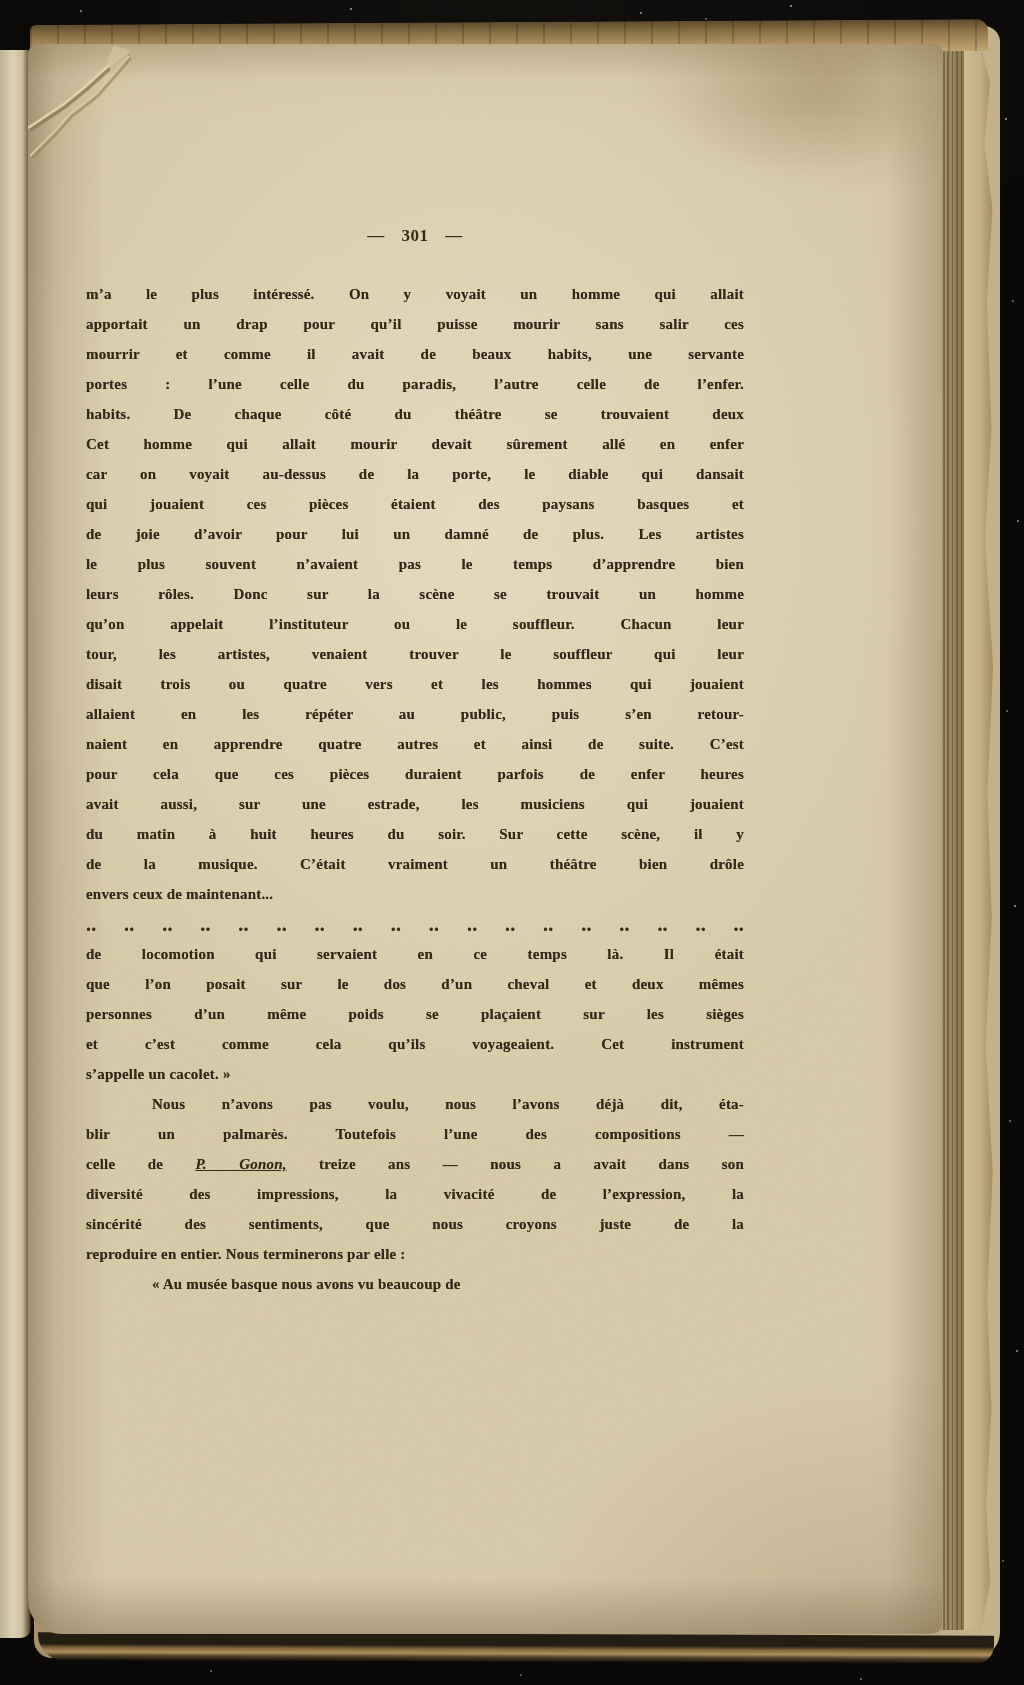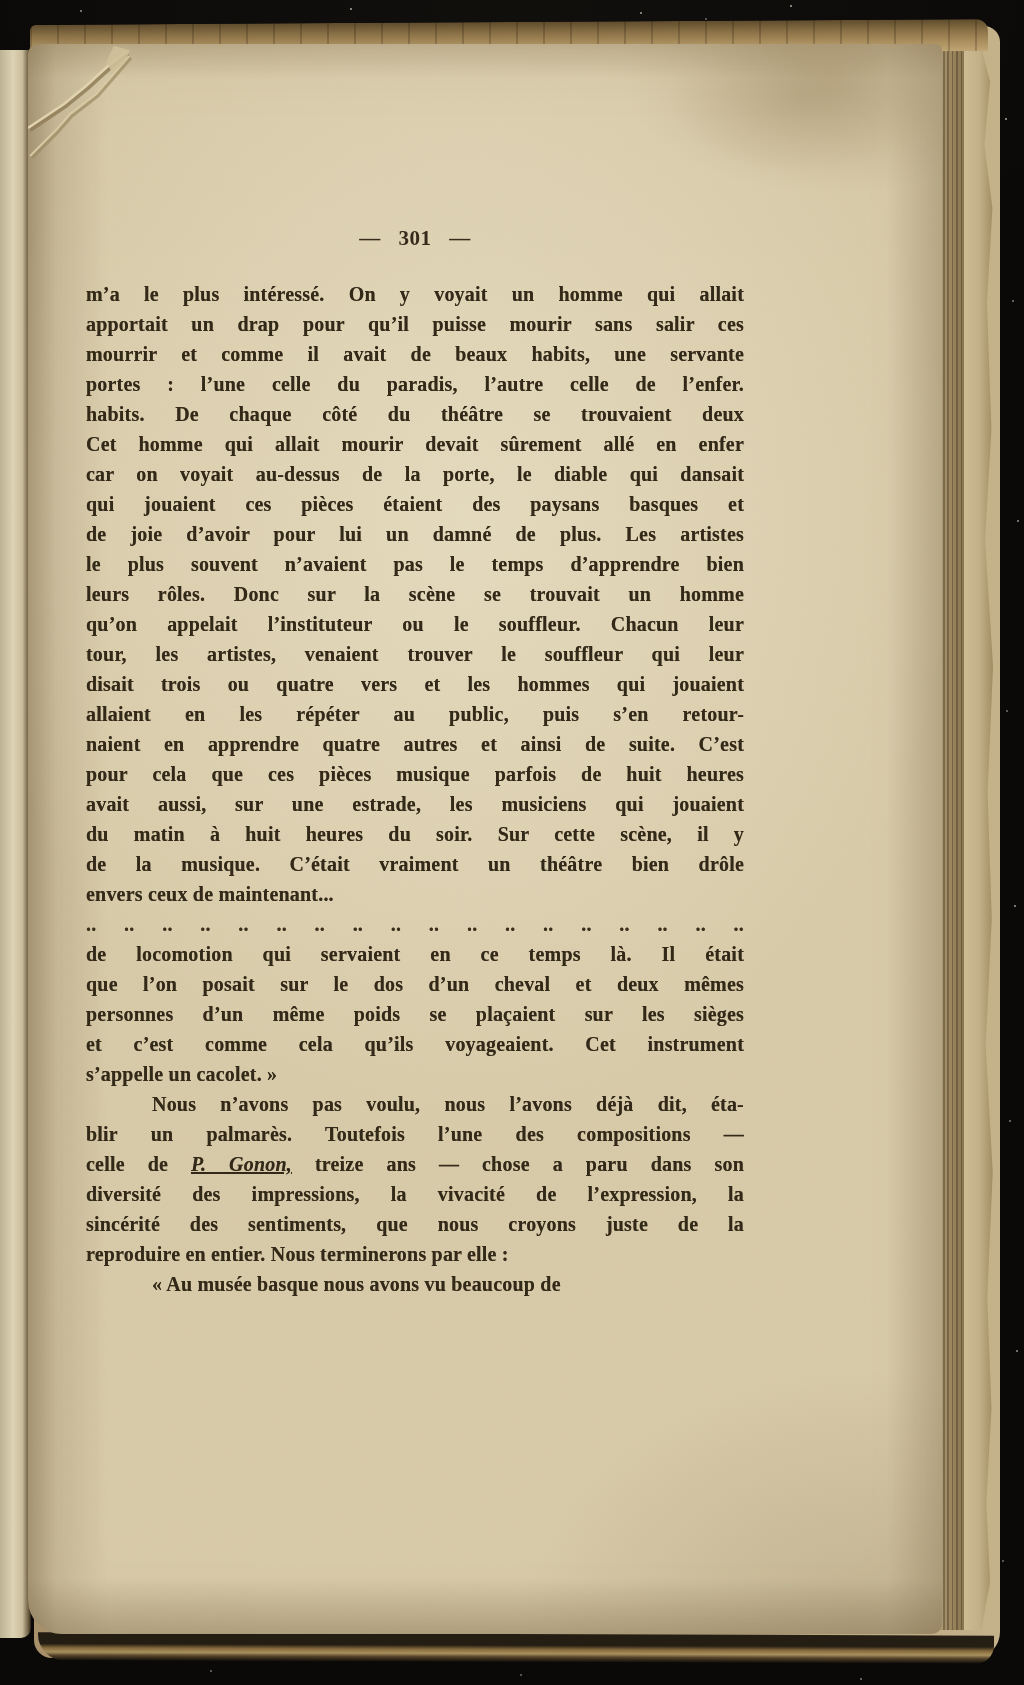--- a/index.html
+++ b/index.html
@@ -63,23 +63,23 @@
       linear-gradient(0deg, rgba(106,86,56,.35) 0, rgba(106,86,56,0) 55px),
       linear-gradient(180deg, rgba(124,102,66,.30) 0, rgba(124,102,66,0) 34px),
       #d8cba9;
     box-shadow:inset 0 0 70px rgba(150,128,92,.22);}
   .grain{position:absolute;inset:0;opacity:.5;pointer-events:none;}
   .stain{position:absolute;left:640px;top:-20px;width:270px;height:150px;border-radius:50%;
     background:radial-gradient(closest-side, rgba(132,106,68,.18), rgba(132,106,68,0));}
   .tear{position:absolute;left:-14px;top:-4px;pointer-events:none;}
   
   .page-number{position:absolute;left:58px;top:182px;width:658px;text-align:center;
-    font-size:21px;font-weight:700;color:#372c1c;word-spacing:12px;letter-spacing:.5px;}
+    font-size:17px;font-weight:700;color:#372c1c;word-spacing:12px;letter-spacing:.5px;}
   .text-block{position:absolute;left:58px;top:235px;width:658px;color:#332918;}
-  .line{height:30px;line-height:30px;font-size:20px;font-weight:700;letter-spacing:.2px;
+  .line{height:30px;line-height:30px;font-size:15px;font-weight:700;letter-spacing:.2px;
     text-shadow:0 0 .6px rgba(51,41,24,.55);}
   .line.justify{text-align:justify;text-align-last:justify;}
   .line.indent{text-indent:66px;}
   .line.dotted{text-align:justify;text-align-last:justify;color:#3a2f1d;font-size:20px;}
   .line em{font-style:italic;text-decoration:underline;}
 </style>
 </head>
 <body>
 
 <div class="backdrop"></div>
@@ -119,38 +119,38 @@
         <div class="line justify">car on voyait au-dessus de la porte, le diable qui dansait</div>
         <div class="line justify">qui jouaient ces pièces étaient des paysans basques et</div>
         <div class="line justify">de joie d’avoir pour lui un damné de plus. Les artistes</div>
         <div class="line justify">le plus souvent n’avaient pas le temps d’apprendre bien</div>
         <div class="line justify">leurs rôles. Donc sur la scène se trouvait un homme</div>
         <div class="line justify">qu’on appelait l’instituteur ou le souffleur. Chacun leur</div>
         <div class="line justify">tour, les artistes, venaient trouver le souffleur qui leur</div>
         <div class="line justify">disait trois ou quatre vers et les hommes qui jouaient</div>
         <div class="line justify">allaient en les répéter au public, puis s’en retour-</div>
         <div class="line justify">naient en apprendre quatre autres et ainsi de suite. C’est</div>
-        <div class="line justify">pour cela que ces pièces musique parfois de huit heures</div>
+        <div class="line justify">pour cela que ces pièces duraient parfois de enfer heures</div>
         <div class="line justify">avait aussi, sur une estrade, les musiciens qui jouaient</div>
         <div class="line justify">du matin à huit heures du soir. Sur cette scène, il y</div>
         <div class="line justify">de la musique. C’était vraiment un théâtre bien drôle</div>
         <div class="line">envers ceux de maintenant...</div>
       </div>
       <div class="line dotted">.. .. .. .. .. .. .. .. .. .. .. .. .. .. .. .. .. ..</div>
       <div class="para">
         <div class="line justify">de locomotion qui servaient en ce temps là. Il était</div>
         <div class="line justify">que l’on posait sur le dos d’un cheval et deux mêmes</div>
         <div class="line justify">personnes d’un même poids se plaçaient sur les sièges</div>
         <div class="line justify">et c’est comme cela qu’ils voyageaient. Cet instrument</div>
         <div class="line">s’appelle un cacolet. »</div>
       </div>
       <div class="para">
         <div class="line justify indent">Nous n’avons pas voulu, nous l’avons déjà dit, éta-</div>
         <div class="line justify">blir un palmarès. Toutefois l’une des compositions —</div>
-        <div class="line justify"><span>celle de </span><em>P. Gonon,</em><span> treize ans — chose a paru dans son</span></div>
+        <div class="line justify"><span>celle de </span><em>P. Gonon,</em><span> treize ans — nous a avait dans son</span></div>
         <div class="line justify">diversité des impressions, la vivacité de l’expression, la</div>
         <div class="line justify">sincérité des sentiments, que nous croyons juste de la</div>
         <div class="line">reproduire en entier. Nous terminerons par elle :</div>
       </div>
       <div class="para">
         <div class="line indent">« Au musée basque nous avons vu beaucoup de</div>
       </div>
     </div>
 </div>
 

